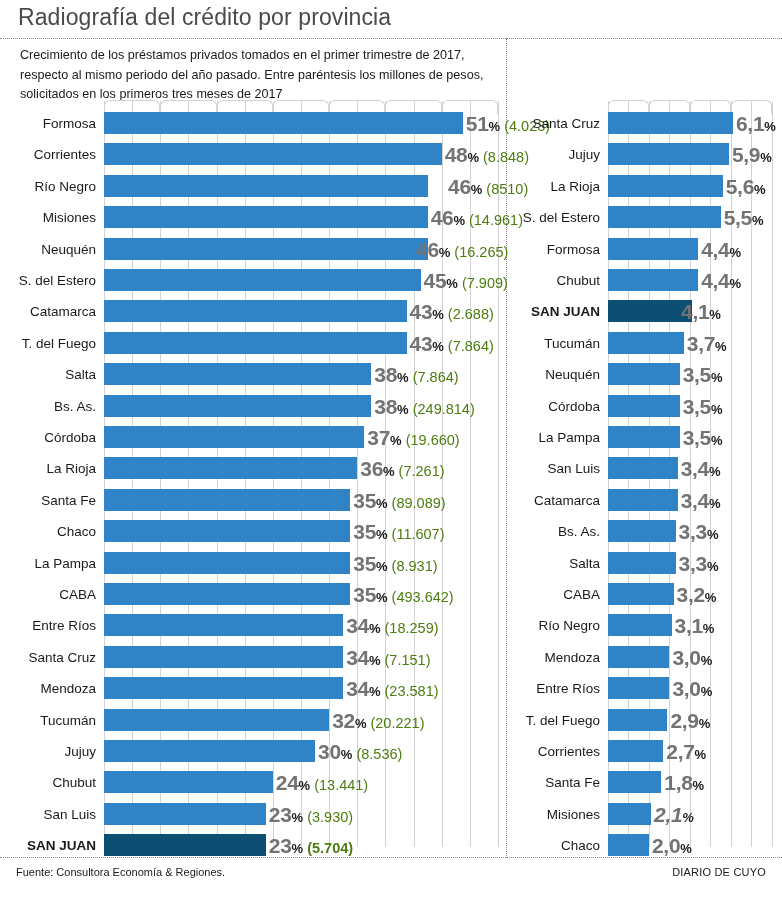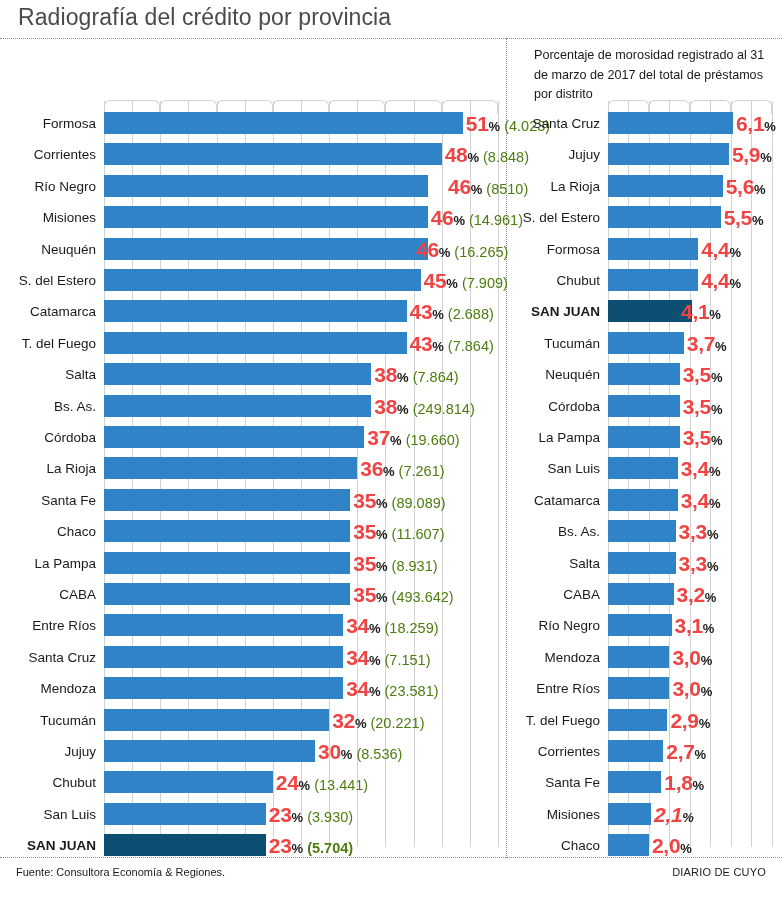--- a/index.html
+++ b/index.html
@@ -145,21 +145,21 @@
   .valwrap {
     position: absolute;
     top: 50%;
     transform: translateY(-50%);
     white-space: nowrap;
     line-height: 1;
   }
   .val {
     font-size: 21px;
     font-weight: bold;
-    color: #ef4444;
+    color: #737373;
     letter-spacing: -0.3px;
   }
   .pct {
     font-size: 13px;
     font-weight: bold;
     color: #1a1a1a;
   }
   .paren {
     font-size: 14.5px;
     font-weight: normal;
@@ -189,21 +189,21 @@
 <body>
 
 <div id="page">
 
   <div class="title">Radiografía del crédito por provincia</div>
 
   <div class="hrule top"></div>
   <div class="vdivider"></div>
   <div class="hrule bottom"></div>
 
-  <div class="subtitle right">Porcentaje de morosidad registrado al 31 de marzo de 2017 del total de préstamos por distrito</div>
+  <div class="subtitle left">Crecimiento de los préstamos privados tomados en el primer trimestre de 2017, respecto al mismo periodo del año pasado. Entre paréntesis los millones de pesos, solicitados en los primeros tres meses de 2017</div>
 
   <div class="panel left">
     <div class="grid">
         <div class="gridline" style="left: 0px;"></div>
         <div class="gridline" style="left: 28.1429px;"></div>
         <div class="gridline" style="left: 56.2857px;"></div>
         <div class="gridline" style="left: 84.4286px;"></div>
         <div class="gridline" style="left: 112.571px;"></div>
         <div class="gridline" style="left: 140.714px;"></div>
         <div class="gridline" style="left: 168.857px;"></div>

